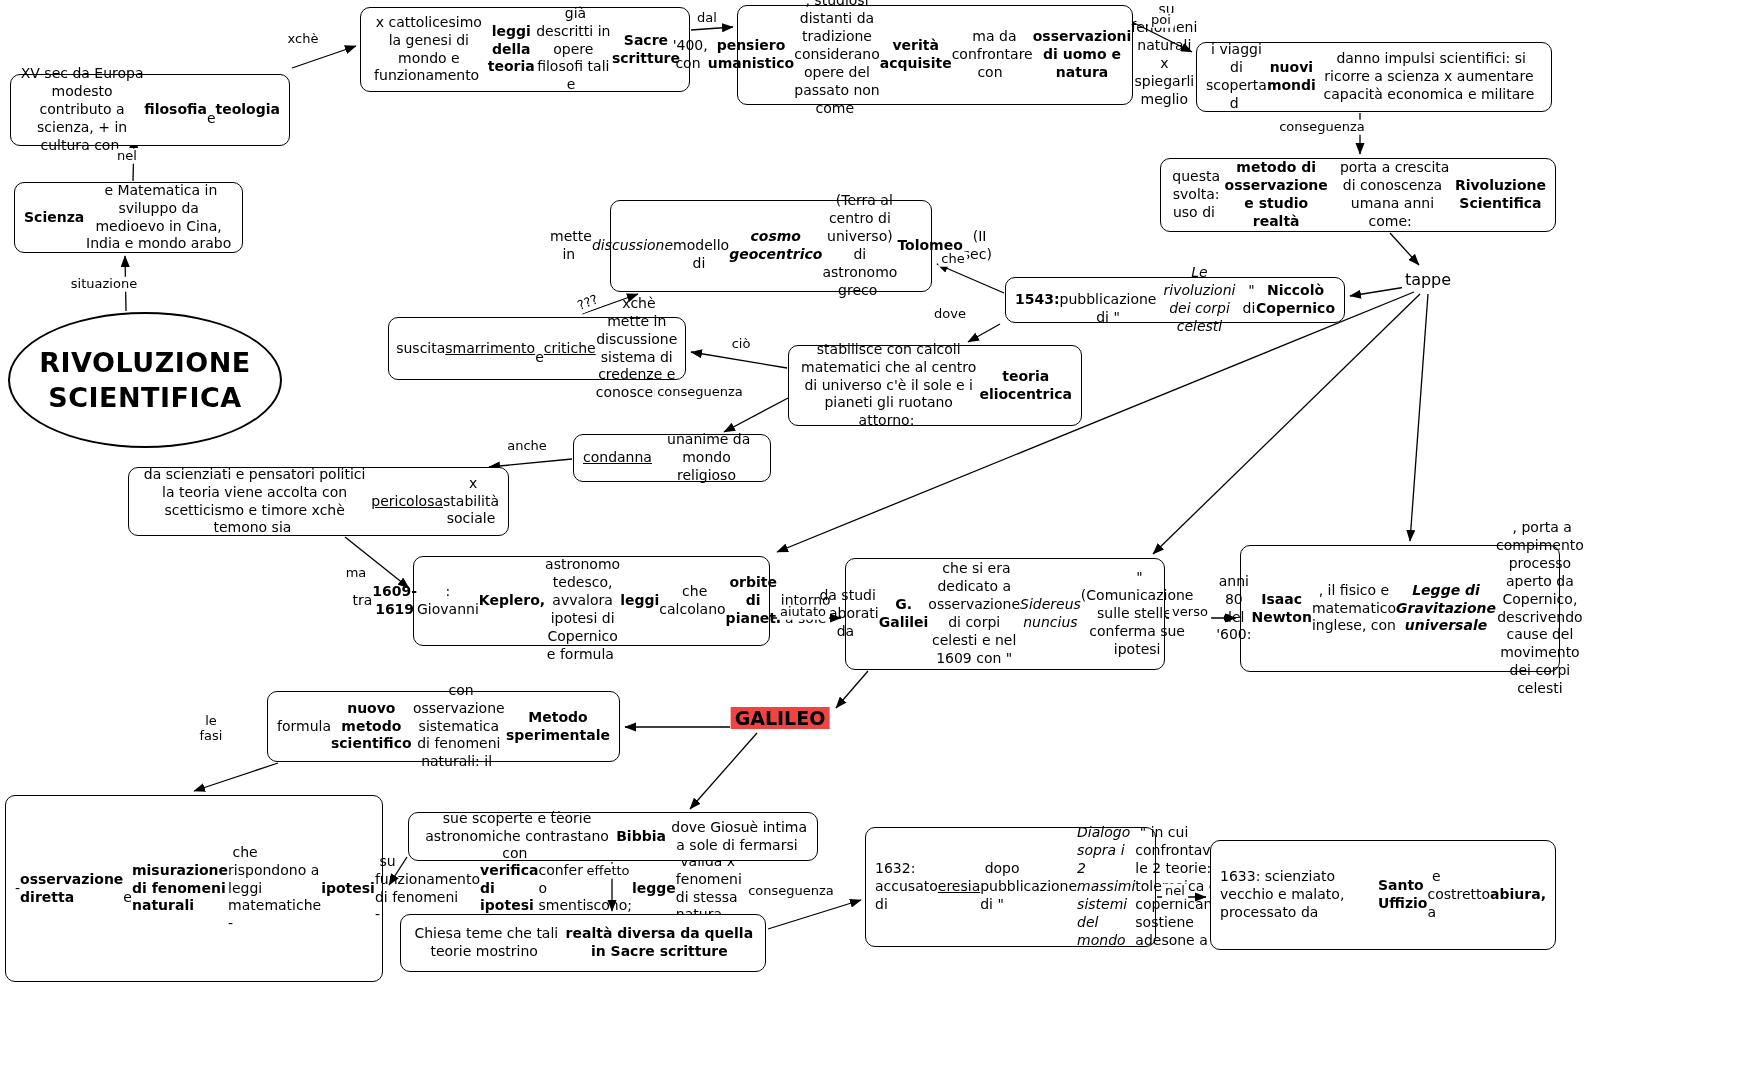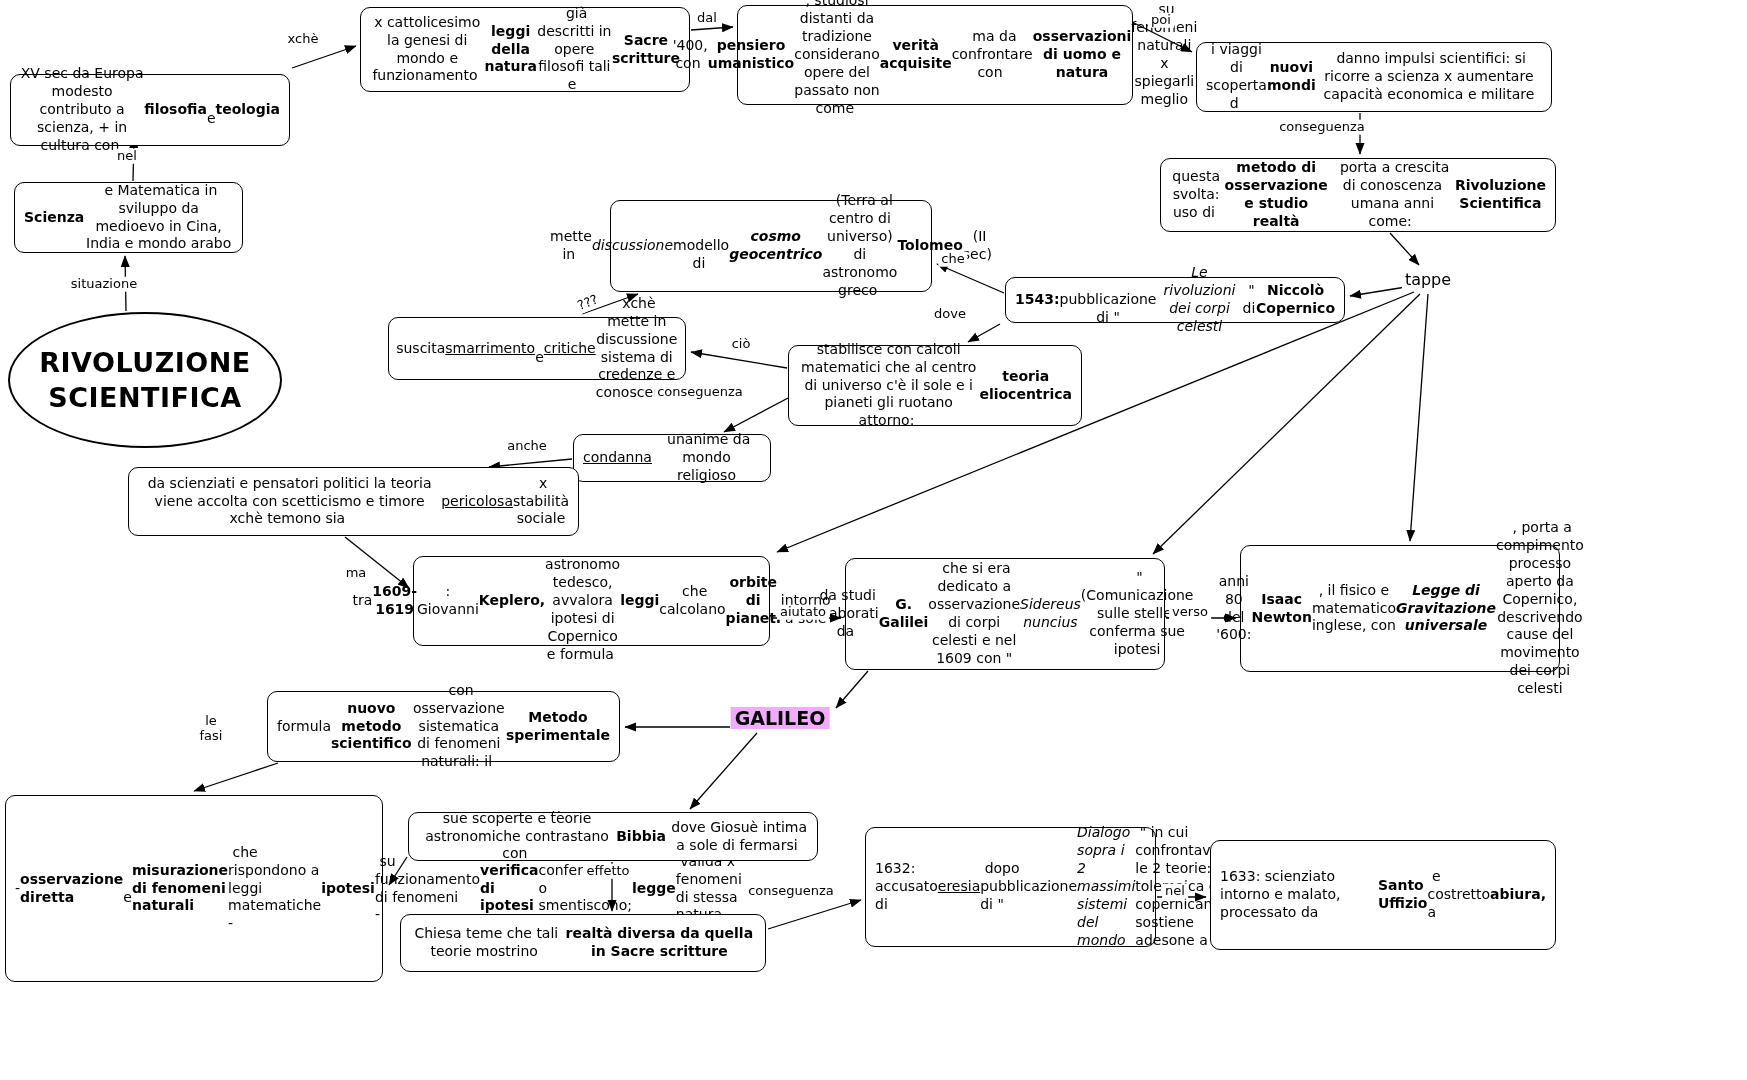--- a/index.html
+++ b/index.html
@@ -24,21 +24,21 @@
     font-size:27px;line-height:1.3;letter-spacing:.5px;padding:10px 20px;
   }
   .lbl{
     position:absolute;transform:translate(-50%,-50%);
     font-size:13px;line-height:1.12;background:#fff;padding:0 3px;
     white-space:pre-line;text-align:center;
   }
   .lbl.bold{font-weight:400;font-size:16px;}
   .galileo-lbl{
     position:absolute;transform:translate(-50%,-50%);
-    font-weight:700;font-size:19px;background:#f0abfc;padding:0 4px;
+    font-weight:700;font-size:19px;background:#ef4444;padding:0 4px;
   }
   svg.edges{position:absolute;left:0;top:0;}
   svg.edges line{stroke:#000;stroke-width:1.3;}
 </style>
 </head>
 <body>
 
 <div class="canvas">
 
   <svg class="edges" width="1747" height="1080" viewBox="0 0 1747 1080">
@@ -73,41 +73,41 @@
     <line x1="407" y1="857" x2="389" y2="885" marker-end="url(#ah)"></line>
     <line x1="757" y1="733" x2="690" y2="809" marker-end="url(#ah)"></line>
     <line x1="612" y1="862" x2="612" y2="911" marker-end="url(#ah)"></line>
     <line x1="768" y1="929" x2="861" y2="900" marker-end="url(#ah)"></line>
     <line x1="1157" y1="897" x2="1206" y2="897" marker-end="url(#ah)"></line>
   </svg>
 
   <div class="node" style="left:10px;top:74px;width:280px;height:72px"><span>XV sec da Europa modesto contributo a scienza, + in cultura con </span><span class="b">filosofia</span><span> e </span><span class="b">teologia</span></div>
   <div class="node" style="left:14px;top:182px;width:229px;height:71px"><span class="b">Scienza</span><span> e Matematica in sviluppo da medioevo in Cina, India e mondo arabo</span></div>
   <div class="node ellipse" style="left:8px;top:312px;width:274px;height:136px">RIVOLUZIONE SCIENTIFICA</div>
-  <div class="node" style="left:360px;top:7px;width:330px;height:85px"><span>x cattolicesimo la genesi di mondo e funzionamento </span><span class="b">leggi della natura</span><span> già descritti in opere filosofi tali e </span><span class="b">Sacre scritture</span></div>
+  <div class="node" style="left:360px;top:7px;width:330px;height:85px"><span>x cattolicesimo la genesi di mondo e funzionamento </span><span class="b">leggi della teoria</span><span> già descritti in opere filosofi tali e </span><span class="b">Sacre scritture</span></div>
   <div class="node" style="left:737px;top:5px;width:396px;height:100px"><span>'400, con </span><span class="b">pensiero umanistico</span><span>, studiosi distanti da tradizione considerano opere del passato non come </span><span class="b">verità acquisite</span><span> ma da confrontare con </span><span class="b">osservazioni di uomo e natura</span><span> su fenomeni naturali x spiegarli meglio</span></div>
   <div class="node" style="left:1196px;top:42px;width:356px;height:70px"><span>i viaggi di scoperta d </span><span class="b">nuovi mondi</span><span> danno impulsi scientifici: si ricorre a scienza x aumentare capacità economica e militare</span></div>
   <div class="node" style="left:1160px;top:158px;width:396px;height:74px"><span>questa svolta: uso di </span><span class="b">metodo di osservazione e studio realtà</span><span> porta a crescita di conoscenza umana anni come: </span><span class="b">Rivoluzione Scientifica</span></div>
   <div class="node" style="left:610px;top:200px;width:322px;height:92px"><span>mette in </span><span class="i">discussione</span><span>  modello di </span><span class="b i">cosmo geocentrico</span><span>  (Terra al centro di universo) di astronomo greco </span><span class="b">Tolomeo</span><span> (II sec)</span></div>
   <div class="node" style="left:1005px;top:277px;width:340px;height:46px"><span class="b">1543:</span><span> pubblicazione di "</span><span class="i">Le rivoluzioni dei corpi celesti</span><span> " di </span><span class="b">Niccolò Copernico</span></div>
   <div class="node" style="left:388px;top:317px;width:298px;height:63px"><span>suscita </span><span class="u">smarrimento</span><span> e </span><span class="u">critiche</span><span> xchè mette in discussione sistema di credenze e conoscenze</span></div>
   <div class="node" style="left:788px;top:345px;width:294px;height:81px"><span>stabilisce con calcoli matematici che al centro di universo c'è il sole e i pianeti gli ruotano attorno: </span><span class="b">teoria eliocentrica</span></div>
   <div class="node" style="left:573px;top:434px;width:198px;height:48px"><span class="u">condanna</span><span> unanime da mondo religioso</span></div>
-  <div class="node" style="left:128px;top:467px;width:451px;height:69px"><span>da scienziati e pensatori politici la teoria viene accolta con scetticismo e timore xchè temono sia </span><span class="u">pericolosa</span><span> x stabilità sociale</span></div>
+  <div class="node" style="left:128px;top:467px;width:381px;height:69px"><span>da scienziati e pensatori politici la teoria viene accolta con scetticismo e timore xchè temono sia </span><span class="u">pericolosa</span><span> x stabilità sociale</span></div>
   <div class="node" style="left:413px;top:556px;width:357px;height:90px"><span>tra </span><span class="b">1609-1619</span><span>: Giovanni </span><span class="b">Keplero,</span><span> astronomo tedesco, avvalora ipotesi di Copernico e formula </span><span class="b">leggi</span><span> che calcolano </span><span class="b">orbite di pianeti</span><span> intorno a sole</span></div>
   <div class="node" style="left:845px;top:558px;width:320px;height:112px"><span>da studi elaborati da </span><span class="b">G. Galilei</span><span> che si era dedicato a osservazione di corpi celesti e nel 1609 con "</span><span class="i">Sidereus nuncius</span><span> " (Comunicazione sulle stelle) conferma sue ipotesi</span></div>
   <div class="node" style="left:1240px;top:545px;width:320px;height:127px"><span>anni 80 del '600: </span><span class="b">Isaac Newton</span><span>, il fisico e matematico inglese, con </span><span class="b i">Legge di Gravitazione universale</span><span> , porta a compimento processo aperto da Copernico, descrivendo cause del movimento dei corpi celesti</span></div>
   <div class="node" style="left:267px;top:691px;width:353px;height:71px"><span>formula </span><span class="b">nuovo metodo scientifico</span><span> con osservazione sistematica di fenomeni naturali: il </span><span class="b">Metodo sperimentale</span></div>
   <div class="node left" style="left:5px;top:795px;width:378px;height:187px"><span>- </span><span class="b">osservazione diretta</span><span> e </span><span class="b">misurazione di fenomeni naturali</span><span> che rispondono a leggi matematiche
 - </span><span class="b">ipotesi</span><span> su funzionamento di fenomeni
 - </span><span class="b">verifica di ipotesi</span><span> attraverso esperimenti che le confermano o smentiscono; se confermate: formula </span><span class="b">legge</span><span> valida x fenomeni di stessa natura</span></div>
   <div class="node" style="left:408px;top:812px;width:410px;height:49px"><span>sue scoperte e teorie astronomiche contrastano con </span><span class="b">Bibbia</span><span> dove Giosuè intima a sole di fermarsi</span></div>
   <div class="node" style="left:400px;top:914px;width:366px;height:58px"><span>Chiesa teme che tali teorie mostrino </span><span class="b">realtà diversa da quella in Sacre scritture</span></div>
   <div class="node left" style="left:865px;top:827px;width:291px;height:120px"><span>1632: accusato di </span><span class="u">eresia</span><span> dopo pubblicazione di "</span><span class="i">Dialogo sopra i 2 massimi sistemi del mondo</span><span> " in cui confrontava le 2 teorie: tolemaica e copernicana, sostiene adesone a </span><span class="b">eliocentrismo</span></div>
-  <div class="node left" style="left:1210px;top:840px;width:346px;height:110px"><span>1633: scienziato intorno e malato, processato da </span><span class="b">Santo Uffizio</span><span> e costretto a </span><span class="b">abiura,</span></div>
+  <div class="node left" style="left:1210px;top:840px;width:346px;height:110px"><span>1633: scienziato vecchio e malato, processato da </span><span class="b">Santo Uffizio</span><span> e costretto a </span><span class="b">abiura,</span></div>
 
   <div class="galileo-lbl" style="left:780px;top:718px">GALILEO</div>
 
   <div class="lbl" style="left:303px;top:39px">xchè</div>
   <div class="lbl" style="left:707px;top:18px">dal</div>
   <div class="lbl" style="left:1161px;top:20px">poi</div>
   <div class="lbl" style="left:1322px;top:127px">conseguenza</div>
   <div class="lbl" style="left:127px;top:156px">nel</div>
   <div class="lbl" style="left:104px;top:284px">situazione</div>
   <div class="lbl" style="left:953px;top:259px">che</div>

